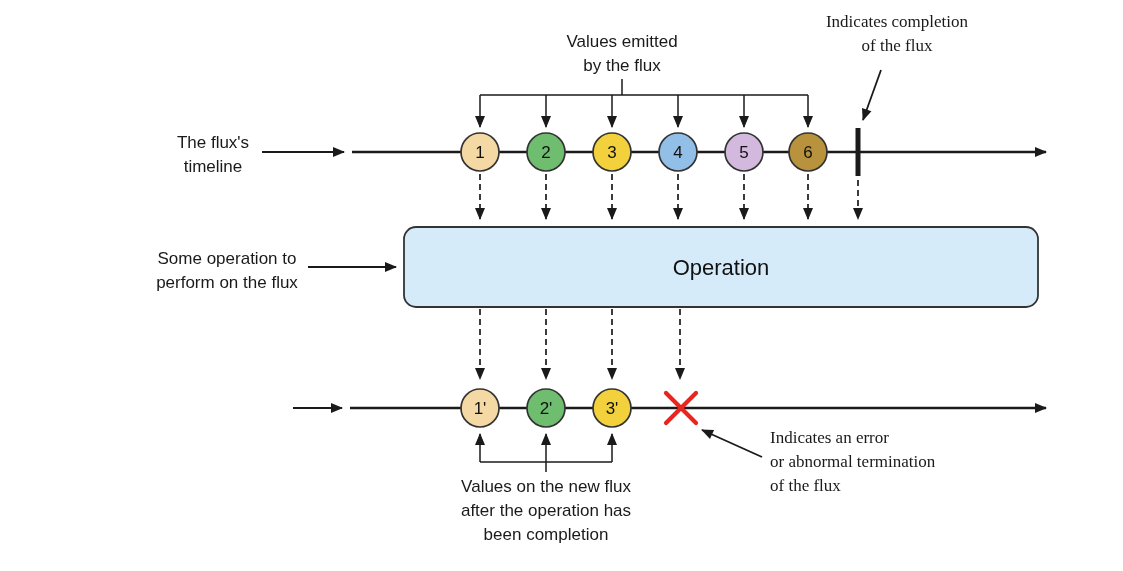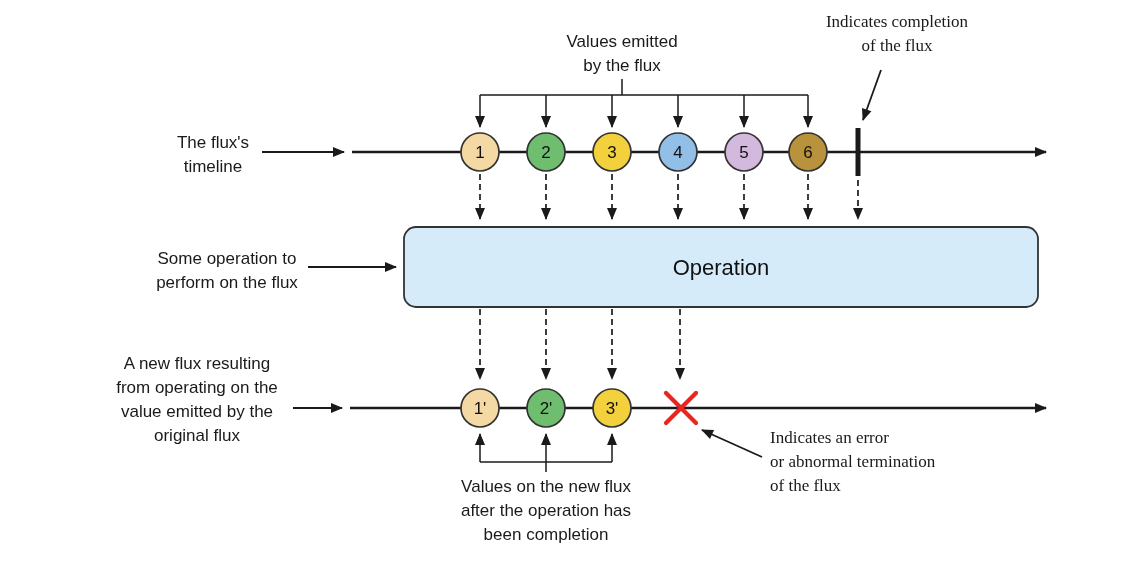--- a/index.html
+++ b/index.html
@@ -156,24 +156,20 @@
 
   <div class="lbl center" style="left:787px; top:10px; width:220px;font-family:Liberation Serif, serif;">Indicates completion
 of the flux</div>
 
   <div class="lbl center" style="left:127px; top:247px; width:200px;">Some operation to
 perform on the flux</div>
 
   <div class="lbl center" style="left:143px; top:131px; width:140px;">The flux's
 timeline</div>
 
-  <div class="lbl center" style="left:92px; top:352px; width:210px;">A new flux resulting
-from operating on the
-value emitted by the
-original flux</div>
 
   <div class="lbl center" style="left:436px; top:475px; width:220px;">Values on the new flux
 after the operation has
 been completion</div>
 
   <div class="lbl leftal" style="left:770px; top:426px; width:240px;">Indicates an error
 or abnormal termination
 of the flux</div>
 
 </div>

